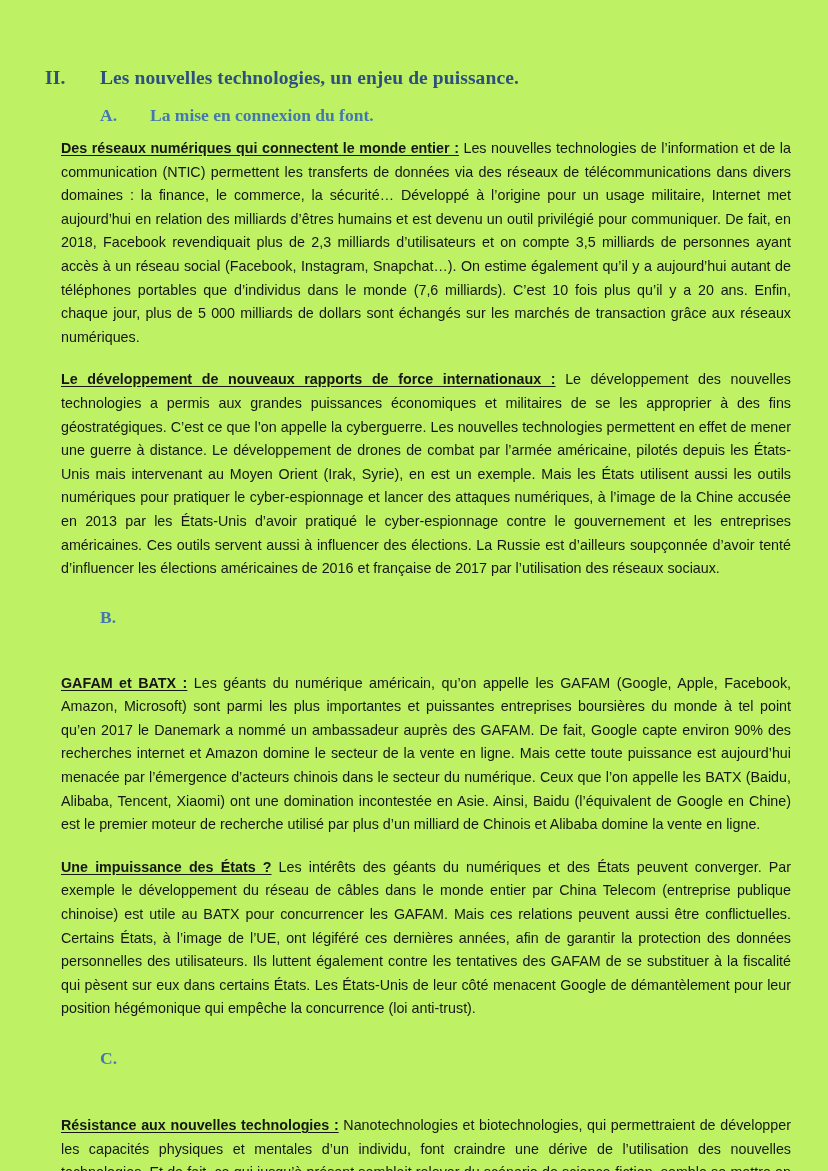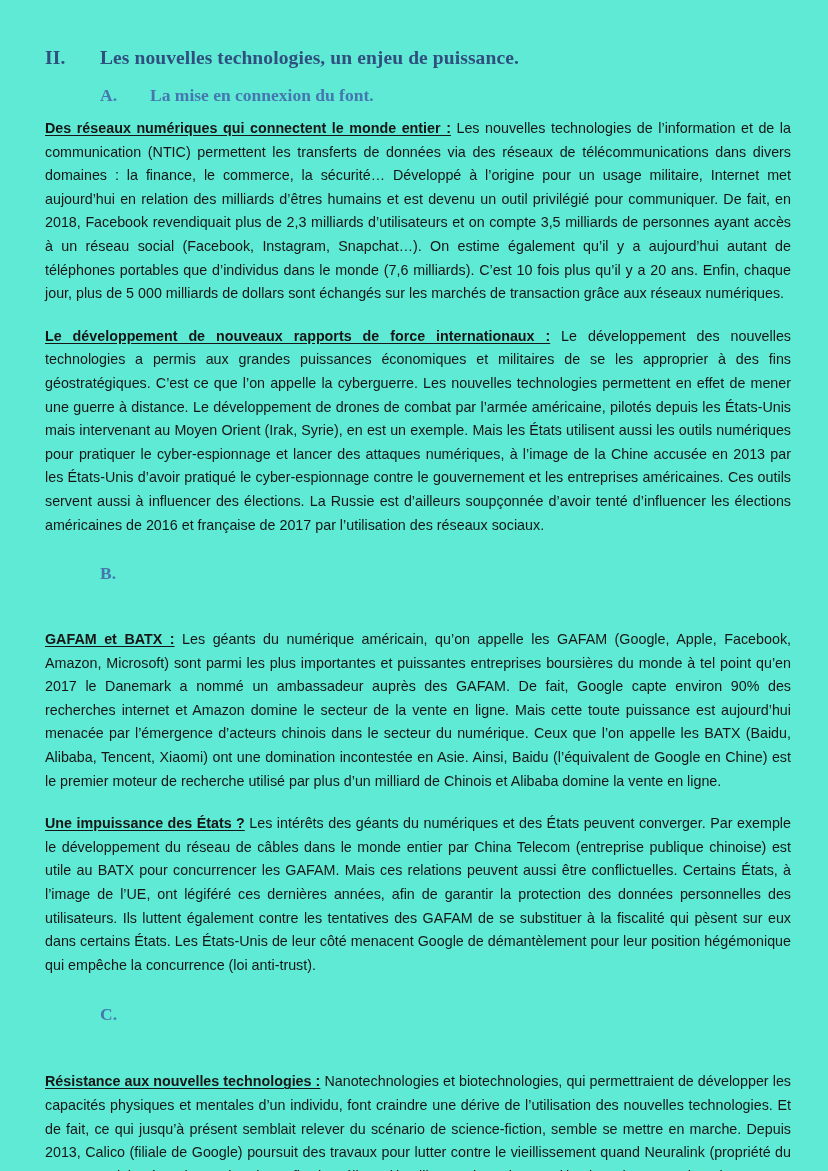--- a/index.html
+++ b/index.html
@@ -10,21 +10,21 @@
   }
   body {
     font-family: "Liberation Sans", sans-serif;
     color: #1a1a1a;
   }
   .page {
     position: relative;
     width: 828px;
     height: 1171px;
     margin: 0 auto;
-    background: #5eead4;
+    background: #bef264;
     box-sizing: border-box;
     overflow: hidden;
   }
   .content {
     position: absolute;
     left: 45px;
     top: 47px;
     width: 746px;
   }
 
@@ -36,21 +36,21 @@
     font-weight: bold;
     font-size: 19.5px;
     color: #2f4f7f;
     letter-spacing: 0.1px;
     margin: 0 0 16px 0;
   }
   .h-main .num {
     width: 55px;
     flex: 0 0 55px;
   }
-  .h-main .txt { flex: 1 1 auto; }
+  .h-main .txt { flex: 1 1 auto; margin-top: 20px; }
 
   .h-sub {
     display: flex;
     align-items: baseline;
     font-family: "Liberation Serif", serif;
     font-weight: bold;
     font-size: 17.5px;
     color: #4477b0;
     margin: 0 0 11px 0;
     padding-left: 55px;
@@ -59,21 +59,21 @@
     width: 50px;
     flex: 0 0 50px;
   }
   .h-sub .txt { flex: 1 1 auto; }
 
   .h-sub.gap-b { margin-top: 26px; margin-bottom: 44px; }
   .h-sub.gap-c { margin-top: 27px; margin-bottom: 45px; }
 
   
   p.para {
-    margin: 0 0 19px 0;
+    margin: 0 0 19px 16px;
     font-size: 14.3px;
     line-height: 23.6px;
     text-align: justify;
     text-justify: inter-word;
     color: #161616;
     -webkit-hyphens: none;
     hyphens: none;
   }
   p.para:last-child { margin-bottom: 0; }
 

